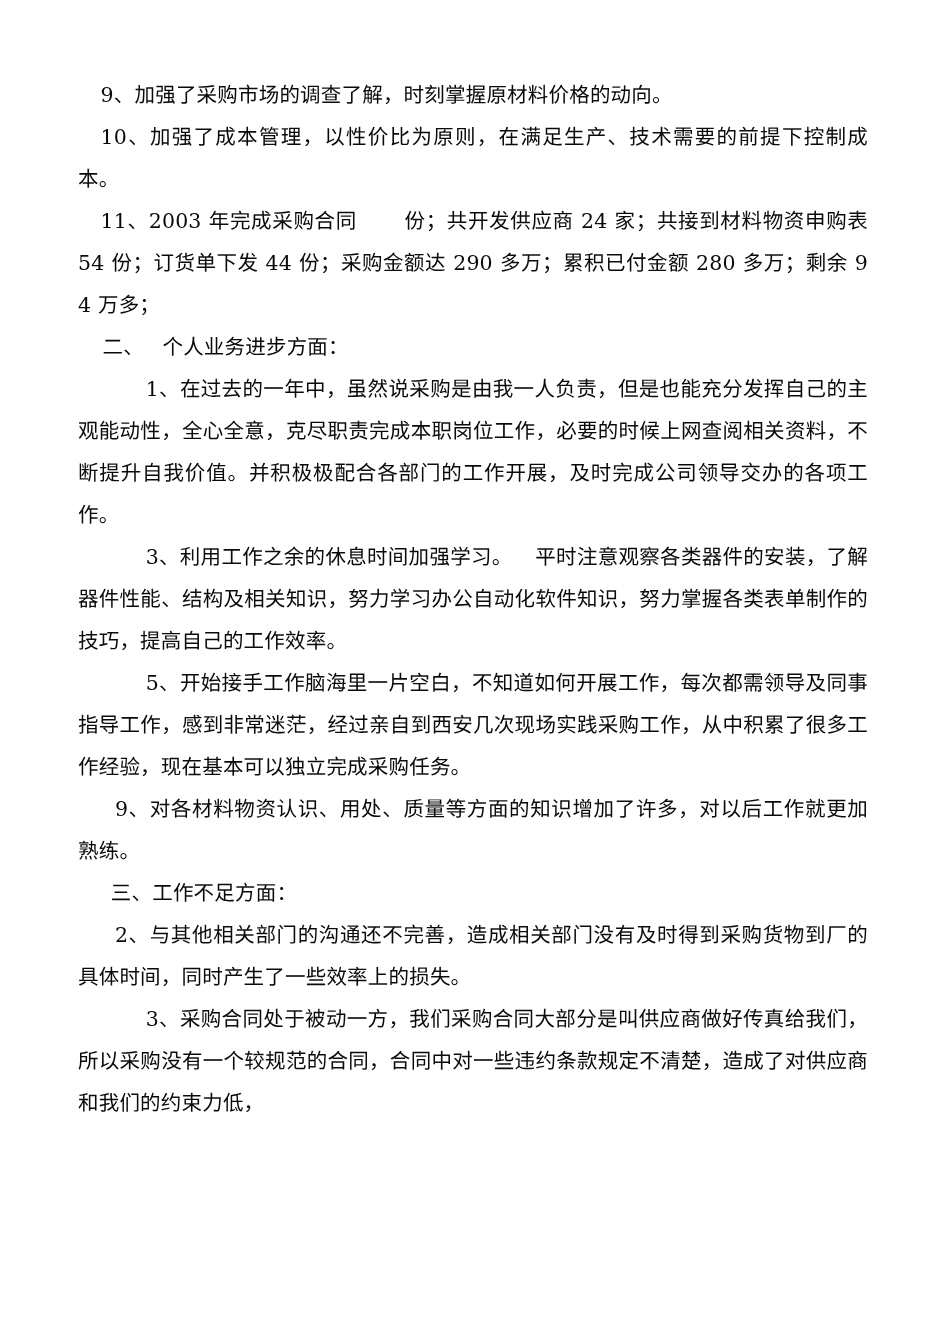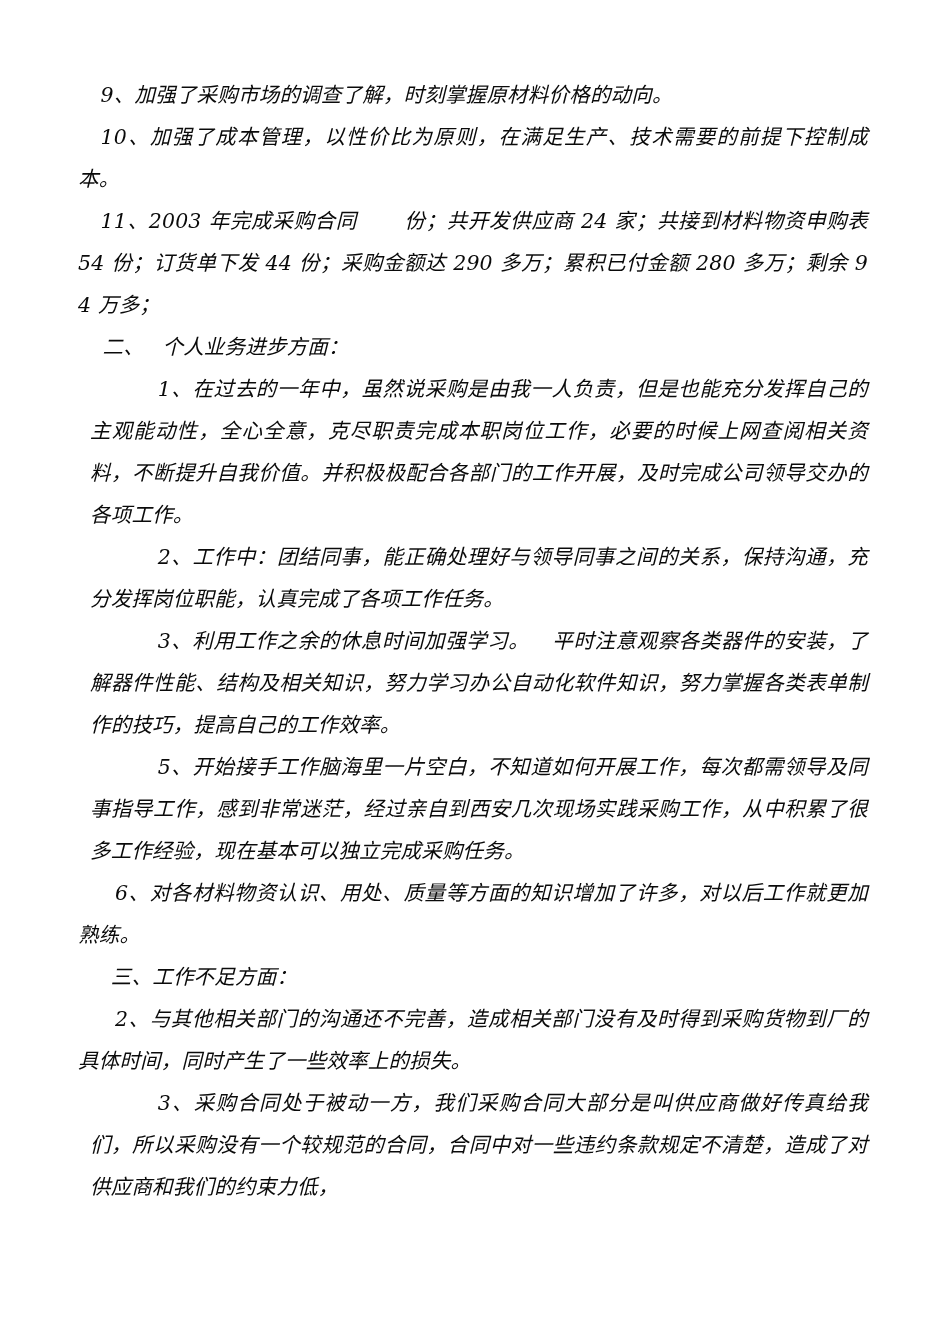--- a/index.html
+++ b/index.html
@@ -14,41 +14,40 @@
     -webkit-font-smoothing: antialiased;
   }
   .page {
     position: relative;
     width: 950px;
     height: 1344px;
     margin: 0 auto;
     background: #ffffff;
     overflow: hidden;
     box-sizing: border-box;
-    font-style: italic;
   }
   .doc-body {
     position: absolute;
     left: 78px;
     top: 74px;
     width: 790px;
   }
   .para {
     font-size: 20.5px;
     line-height: 42px;
     text-align: justify;
     text-justify: inter-ideograph;
     margin: 0 0 0 0;
     letter-spacing: 0.2px;
     word-break: break-all;
   }
   
   .ind-1 { text-indent: 1.1em; }
   .ind-13 { text-indent: 1.8em; }
-  .ind-23 { text-indent: 3.3em; margin-left: 12px; }
+  .ind-23 { text-indent: 3.3em; }
   .ind-head2 { text-indent: 1.2em; }
   .ind-head3 { text-indent: 1.6em; }
 
   
   .blank-slot {
     display: inline-block;
     width: 2.3em;
   }
   .wide-space {
     display: inline-block;
@@ -73,30 +72,29 @@
       <span>11、2003 年完成采购合同</span><span class="blank-slot"></span><span>份；共开发供应商 24 家；共接到材料物资申购表 54 份；订货单下发 44 份；采购金额达 290 多万；累积已付金额 280 多万；剩余 94 万多；</span>
     </p>
 
 
     <p class="para ind-head2">
       <span>二、</span><span class="head-space"></span><span>个人业务进步方面：</span>
     </p>
 
     <p class="para ind-23">1、在过去的一年中，虽然说采购是由我一人负责，但是也能充分发挥自己的主观能动性，全心全意，克尽职责完成本职岗位工作，必要的时候上网查阅相关资料，不断提升自我价值。并积极极配合各部门的工作开展，及时完成公司领导交办的各项工作。</p>
 
-    <p class="para ind-23">2、工作中：团结同事，能正确处理好与领导同事之间的关系，保持沟通，充分发挥岗位职能，认真完成了各项工作任务。</p>
 
     <p class="para ind-23">
       <span>3、利用工作之余的休息时间加强学习。</span><span class="wide-space"></span><span>平时注意观察各类器件的安装，了解器件性能、结构及相关知识，努力学习办公自动化软件知识，努力掌握各类表单制作的技巧，提高自己的工作效率。</span>
     </p>
 
 
     <p class="para ind-23">5、开始接手工作脑海里一片空白，不知道如何开展工作，每次都需领导及同事指导工作，感到非常迷茫，经过亲自到西安几次现场实践采购工作，从中积累了很多工作经验，现在基本可以独立完成采购任务。</p>
 
-    <p class="para ind-13">6、对各材料物资认识、用处、质量等方面的知识增加了许多，对以后工作就更加熟练。</p>
+    <p class="para ind-13">9、对各材料物资认识、用处、质量等方面的知识增加了许多，对以后工作就更加熟练。</p>
 
     <p class="para ind-head3">
       <span>三、</span><span>工作不足方面：</span>
     </p>
 
 
     <p class="para ind-13">2、与其他相关部门的沟通还不完善，造成相关部门没有及时得到采购货物到厂的具体时间，同时产生了一些效率上的损失。</p>
 
     <p class="para ind-23">3、采购合同处于被动一方，我们采购合同大部分是叫供应商做好传真给我们，所以采购没有一个较规范的合同，合同中对一些违约条款规定不清楚，造成了对供应商和我们的约束力低，</p>
 

